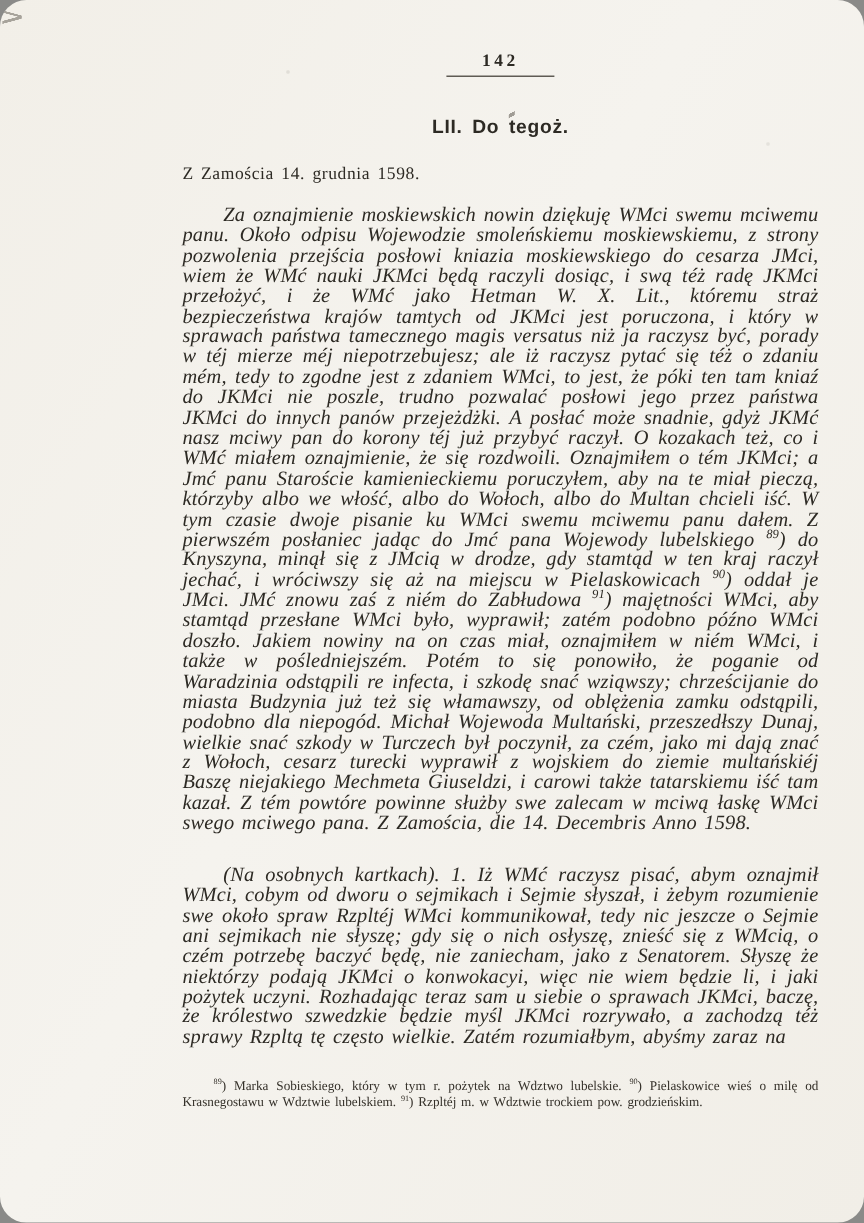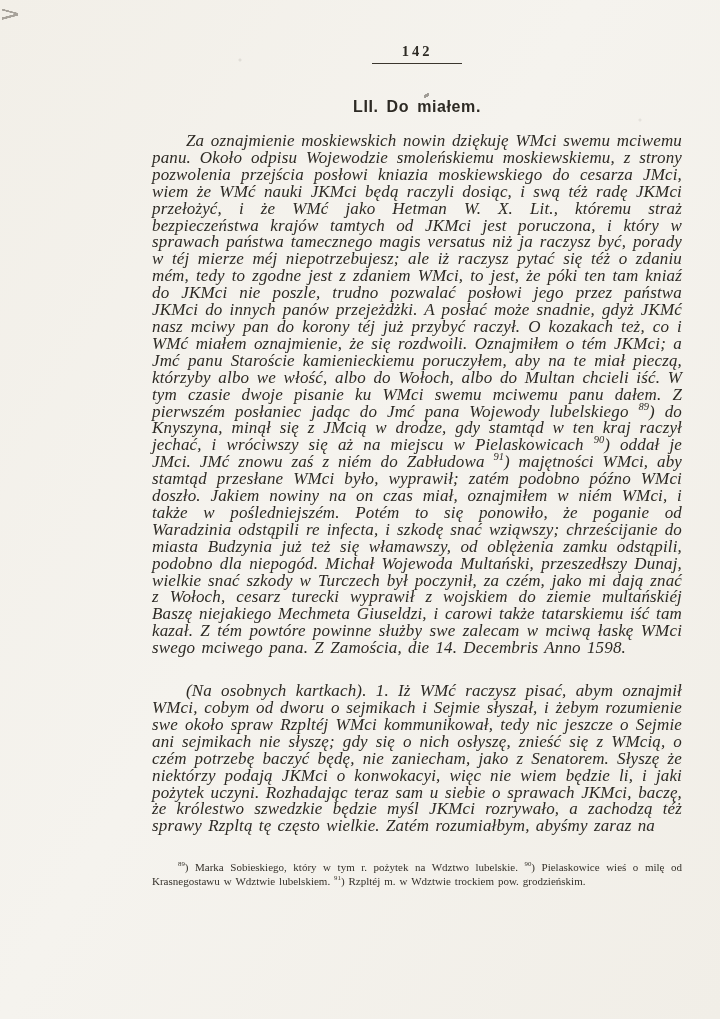--- a/index.html
+++ b/index.html
@@ -12,20 +12,21 @@
     width: 720px;
     height: 1019px;
     margin: 0 auto;
     background:
       radial-gradient(circle at 640px 120px, rgba(90,84,74,0.10) 0 1px, transparent 2px),
       radial-gradient(circle at 240px 60px, rgba(90,84,74,0.12) 0 1px, transparent 2px),
       linear-gradient(120deg, #f2efe8 0%, #f5f3ee 45%, #f1eee7 100%);
     color: #2d2a24;
     font-family: "Liberation Serif", "DejaVu Serif", serif;
     overflow: hidden;
+    border-radius: 22px;
   }
   
   .corner-artifact {
     position: absolute;
     left: 2px;
     top: 4px;
     width: 16px;
     height: 26px;
     opacity: 0.45;
     background:
@@ -113,22 +114,23 @@
 
   <div class="corner-artifact"></div>
   <div class="apostrophe-artifact"></div>
 
   <div class="column">
 
     <div class="page-number-row">
       <span class="page-number">142</span>
     </div>
 
-    <h1 class="heading">LII. Do miałem.</h1>
+    <h1 class="heading">LII. Do tegoż.</h1>
 
+    <p class="dateline">Z Zamościa 14. grudnia 1598.</p>
 
     <p class="body-para"><span>Za oznajmienie moskiewskich nowin dziękuję WMci swemu mciwemu panu.  Około odpisu Wojewodzie smoleńskiemu moskiewskiemu, z strony pozwolenia przejścia posłowi kniazia moskiewskiego do cesarza JMci, wiem że WMć nauki JKMci będą raczyli dosiąc, i swą téż radę JKMci przełożyć, i że WMć jako Hetman W. X. Lit., któremu straż bezpieczeństwa krajów tamtych od JKMci jest poruczona, i który w sprawach państwa tamecznego magis versatus niż ja raczysz być, porady w téj mierze méj niepotrzebujesz; ale iż raczysz pytać się téż o zdaniu mém, tedy to zgodne jest z zdaniem WMci, to jest, że póki ten tam kniaź do JKMci nie poszle, trudno pozwalać posłowi jego przez państwa JKMci do innych panów przejeżdżki. A posłać może snadnie, gdyż JKMć nasz mciwy pan do korony téj już przybyć raczył. O kozakach też, co i WMć miałem oznajmienie, że się rozdwoili. Oznajmiłem o tém JKMci; a Jmć panu Staroście kamienieckiemu poruczyłem, aby na te miał pieczą, którzyby albo we włość, albo do Wołoch, albo do Multan chcieli iść.  W tym czasie dwoje pisanie ku WMci swemu mciwemu panu dałem. Z pierwszém posłaniec jadąc do Jmć pana Wojewody lubelskiego </span><sup>89</sup><span>) do Knyszyna, minął się z JMcią w drodze, gdy stamtąd w ten kraj raczył jechać, i wróciwszy się aż na miejscu w Pielaskowicach </span><sup>90</sup><span>) oddał je JMci. JMć znowu zaś z niém do Zabłudowa </span><sup>91</sup><span>) majętności WMci, aby stamtąd przesłane WMci było, wyprawił; zatém podobno późno WMci doszło. Jakiem nowiny na on czas miał, oznajmiłem w niém WMci, i także w pośledniejszém.  Potém to się ponowiło, że poganie od Waradzinia odstąpili re infecta, i szkodę snać wziąwszy; chrześcijanie do miasta Budzynia już też się włamawszy, od oblężenia zamku odstąpili, podobno dla niepogód.  Michał Wojewoda Multański, przeszedłszy Dunaj, wielkie snać szkody w Turczech był poczynił, za czém, jako mi dają znać z Wołoch, cesarz turecki wyprawił z wojskiem do ziemie multańskiéj Baszę niejakiego Mechmeta Giuseldzi, i carowi także tatarskiemu iść tam kazał. Z tém powtóre powinne służby swe zalecam w mciwą łaskę WMci swego mciwego pana. Z Zamościa, die 14. Decembris Anno 1598.</span></p>
 
     <p class="body-para postscript">(Na osobnych kartkach).  1. Iż WMć raczysz pisać, abym oznajmił WMci, cobym od dworu o sejmikach i Sejmie słyszał, i żebym rozumienie swe około spraw Rzpltéj WMci kommunikował, tedy nic jeszcze o Sejmie ani sejmikach nie słyszę; gdy się o nich osłyszę, znieść się z WMcią, o czém potrzebę baczyć będę, nie zaniecham, jako z Senatorem.  Słyszę że niektórzy podają JKMci o konwokacyi, więc nie wiem będzie li, i jaki pożytek uczyni.  Rozhadając teraz sam u siebie o sprawach JKMci, baczę, że królestwo szwedzkie będzie myśl JKMci rozrywało, a zachodzą téż sprawy Rzpltą tę często wielkie.  Zatém rozumiałbym, abyśmy zaraz na</p>
 
     <div class="footnotes">
       <p class="footnote-para"><sup>89</sup><span>) Marka Sobieskiego, który w tym r. pożytek na Wdztwo lubelskie. </span><sup>90</sup><span>) Pielaskowice wieś o milę od Krasnegostawu w Wdztwie lubelskiem. </span><sup>91</sup><span>) Rzpltéj m. w Wdztwie trockiem pow. grodzieńskim.</span></p>
     </div>
 
   </div>

